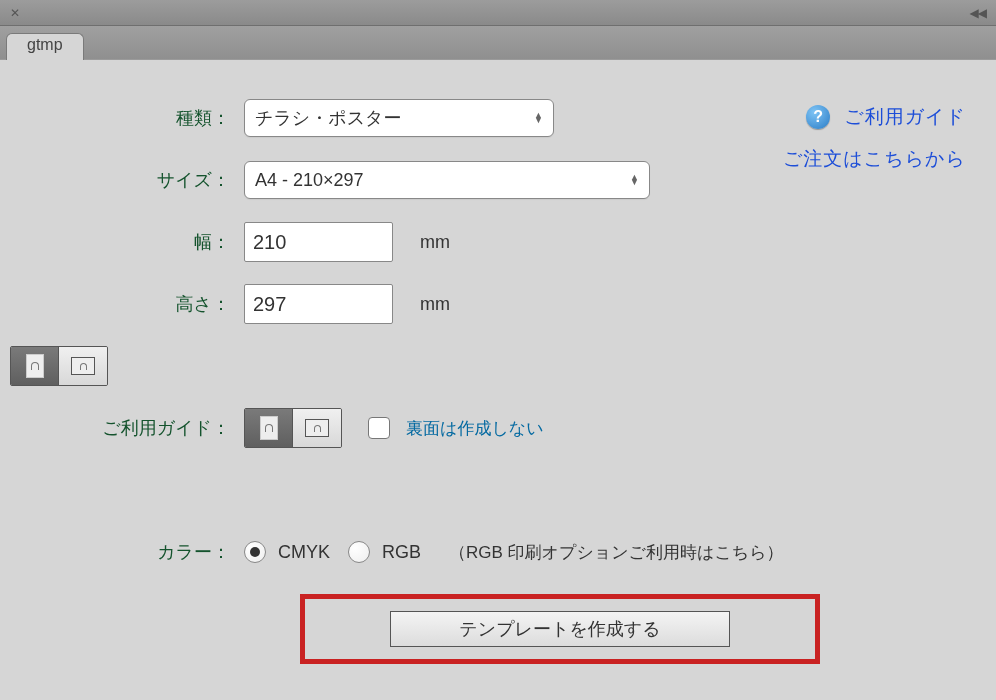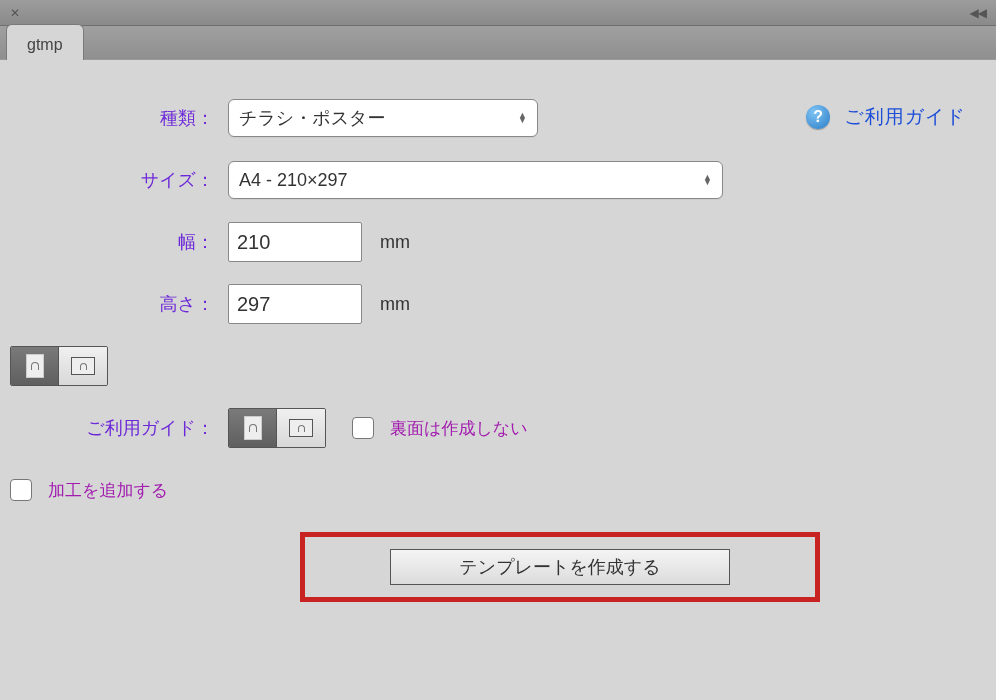--- a/index.html
+++ b/index.html
@@ -35,21 +35,21 @@
       display: flex;
       align-items: flex-end;
       padding-left: 6px;
       border-bottom: 1px solid #9a9a9a;
     }
     .tab {
       background: #d6d6d6;
       border: 1px solid #7a7a7a;
       border-bottom: none;
       border-radius: 6px 6px 0 0;
-      padding: 11px 20px 6px;
+      padding: 2px 20px 6px;
       font-size: 16px;
       color: #444;
       position: relative;
       top: 1px;
     }
     .panel {
       background: #d6d6d6;
       padding: 38px 28px 28px 0;
       height: calc(700px - 60px);
       position: relative;
@@ -58,21 +58,22 @@
       display: flex;
       align-items: center;
       margin-bottom: 22px;
       min-height: 40px;
     }
     .label-col {
       flex: 0 0 218px;
       text-align: right;
       padding-right: 4px;
       font-size: 18px;
-      color: #6d28d9;
+      color: #14532d;
+      margin-left: 16px;
     }
     .field-col {
       display: flex;
       align-items: center;
       gap: 8px;
       padding-left: 10px;
       flex-wrap: wrap;
     }
     .select {
       height: 38px;
@@ -82,43 +83,43 @@
       display: flex;
       align-items: center;
       justify-content: space-between;
       padding: 0 10px;
       font-size: 18px;
       color: #333;
       cursor: pointer;
       box-shadow: inset 0 1px 0 #fff, 0 1px 1px rgba(0,0,0,0.05);
     }
     .select.w1 { width: 310px; }
-    .select.w2 { width: 495px; }
+    .select.w2 { width: 406px; }
     .select .chev {
       margin-left: 8px;
       display: inline-flex;
       flex-direction: column;
       line-height: 5px;
       font-size: 9px;
       color: #666;
     }
     .text-input {
       height: 40px;
-      width: 134px;
+      width: 149px;
       background: #fff;
       border: 1px solid #888;
       border-radius: 2px;
       padding: 8px 8px;
       font-size: 20px;
       color: #333;
     }
     .unit {
       font-size: 18px;
       color: #333;
-      margin-left: 10px;
+      margin-left: 19px;
     }
     .orient-group {
       display: flex;
       border: 1px solid #555;
       border-radius: 2px;
       overflow: hidden;
       height: 40px;
     }
     .orient-btn {
       width: 48px;
@@ -156,21 +157,21 @@
     .checkbox {
       width: 22px;
       height: 22px;
       background: #fff;
       border: 1px solid #777;
       border-radius: 4px;
       display: inline-block;
       cursor: pointer;
       flex-shrink:0;
     }
-    .cb-label { font-size: 17px; color: #a21caf; margin-left: 8px; }
+    .cb-label { font-size: 17px; color: #0369a1; margin-left: 8px; }
     .radio {
       width: 22px;
       height: 22px;
       border-radius: 50%;
       border: 1px solid #888;
       background: radial-gradient(circle at 30% 30%, #fff, #eee);
       display: inline-flex;
       align-items: center;
       justify-content: center;
       cursor: pointer;
@@ -244,20 +245,23 @@
 <div class="tabbar">
   <div class="tab">gtmp</div>
 </div>
 
 <div class="panel">
 
   <div class="help-area">
     <div class="help-line1">
       <span class="help-icon">?</span>
       <span class="link">ご利用ガイド</span>
+    </div>
+    <div>
+      <span class="link">ご注文はこちらから</span>
     </div>
   </div>
 
   <div class="row">
     <div class="label-col">種類：</div>
     <div class="field-col">
       <div class="select w1">
         <span>チラシ・ポスター</span>
         <span class="chev">
             <span>▲</span>
@@ -320,24 +324,30 @@
             <span class="doc-shape landscape"></span>
           </div>
       </div>
       <span style="width:10px"></span>
       <span class="checkbox"></span>
       <span class="cb-label">裏面は作成しない</span>
     </div>
   </div>
 
   <div class="row">
-    <div class="field-col">
-      <span class="checkbox"></span>
-      <span class="cb-label">加工を追加する</span>
-    </div>
-  </div>
-
+  </div>
+
+  <div class="row">
+    <div class="label-col">カラー：</div>
+    <div class="field-col">
+      <span class="radio checked"></span>
+      <span class="radio-label">CMYK</span>
+      <span class="radio"></span>
+      <span class="radio-label">RGB</span>
+      <span class="note">（RGB 印刷オプションご利用時はこちら）</span>
+    </div>
+  </div>
 
   <div class="create-wrap">
     <div class="create-btn">テンプレートを作成する</div>
   </div>
 
 </div>
 
 </body></html>

